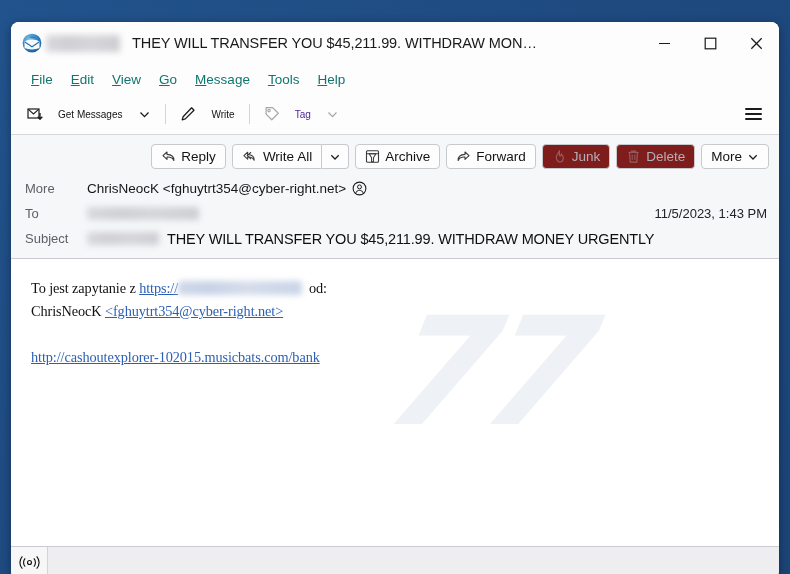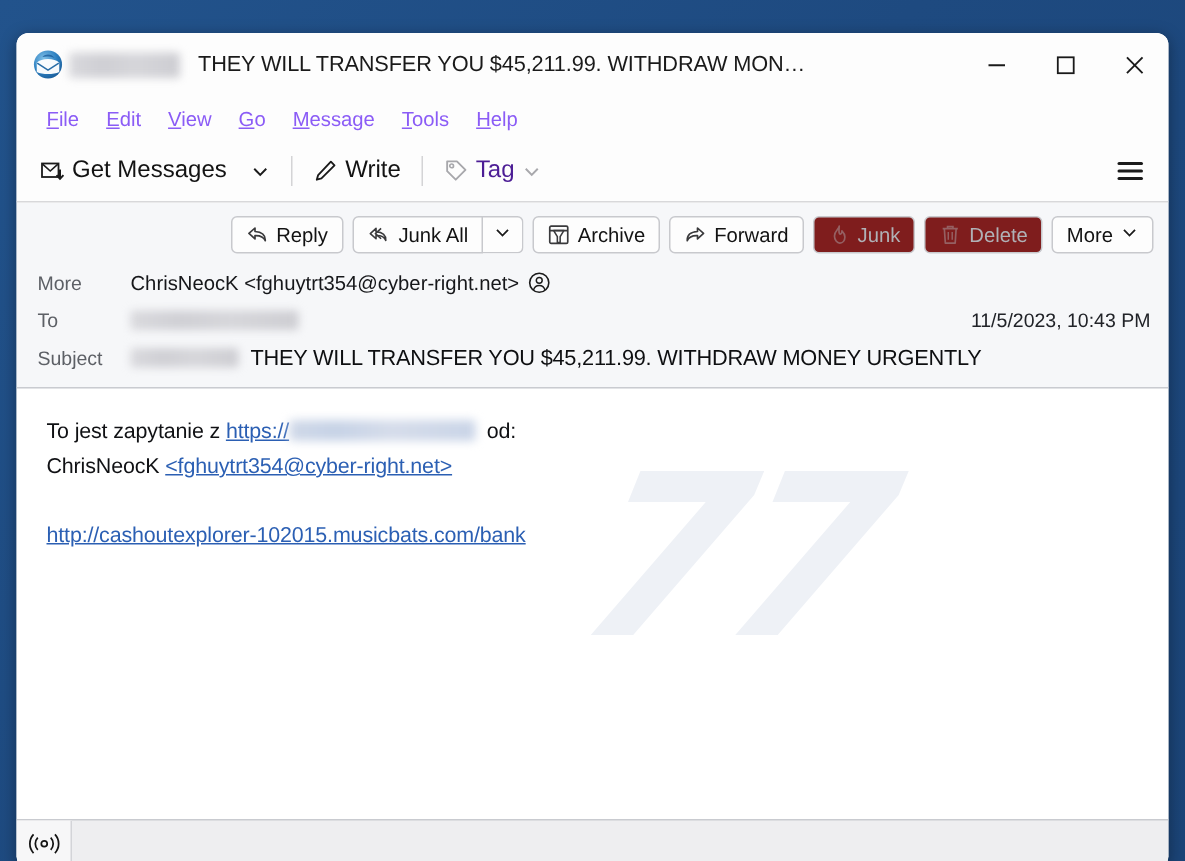--- a/index.html
+++ b/index.html
@@ -108,21 +108,21 @@
     min-height: 30px;
     background: #fdfdfd;
     display: flex;
     align-items: center;
     padding-left: 11px;
     position: relative;
     z-index: 3;
   }
   .menu-item {
     font-size: 13.5px;
-    color: #8b5cf6;
+    color: #0f766e;
     padding: 3px 9px;
     border-radius: 3px;
     white-space: nowrap;
   }
   .menu-item u { text-decoration: underline; }
 
   
   #maintoolbar {
     height: 40px;
     min-height: 40px;
@@ -130,22 +130,22 @@
     display: flex;
     align-items: center;
     padding: 0 10px 0 8px;
     border-bottom: 1px solid #d8d8da;
     position: relative;
     z-index: 3;
   }
   .tbbtn {
     display: flex;
     align-items: center;
-    gap: 5px;
-    font-size: 16px;
+    gap: 15px;
+    font-size: 10px;
     color: #131313;
     padding: 4px 8px;
     border-radius: 4px;
     white-space: nowrap;
     justify-content: space-between;
   }
   .tbbtn.dim { color: #4c1d95; }
   .tb-sep {
     width: 1px;
     height: 20px;
@@ -179,20 +179,21 @@
   }
   #actionbar {
     display: flex;
     align-items: center;
     justify-content: flex-end;
     gap: 6px;
     padding: 9px 10px 7px 0;
   }
   .abtn {
     display: flex;
+    align-items: center;
     gap: 5px;
     font-size: 13.5px;
     color: #131313;
     background: #fdfdfd;
     border: 1px solid #c8c9cd;
     border-radius: 4px;
     padding: 4px 9px;
     height: 25px;
     box-sizing: border-box;
     white-space: nowrap;
@@ -257,21 +258,21 @@
   
   #msgbody {
     flex: 1 1 auto;
     background: #ffffff;
     position: relative;
     overflow: hidden;
     z-index: 1;
     padding: 18px 0 0 20px;
   }
   .bodyline {
-    font-family: Liberation Sans, sans-serif;
+    font-family: Liberation Serif, serif;
     font-size: 14.3px;
     line-height: 23px;
     color: #101114;
     white-space: pre;
     position: relative;
     z-index: 2;
     letter-spacing: -0.1px;
   }
   .blank { height: 23px; }
   a.lnk {
@@ -429,21 +430,21 @@
           </svg>
           <span>Reply</span>
         </div>
 
         <div class="split">
           <div class="abtn">
             <svg width="16" height="15" viewBox="0 0 18 16">
               <path d="M6.4 3.2 L2.1 7.1 L6.4 11 V8.6 c4.4 -0.2 6.3 1.3 7.3 3.6 c0.2 -4.2 -2.2 -6.2 -7.3 -6.5 Z" fill="none" stroke="#3a3a3c" stroke-width="1.2" stroke-linejoin="round"></path>
               <path d="M10.2 3.2 L5.9 7.1 L10.2 11" fill="none" stroke="#3a3a3c" stroke-width="1.2" stroke-linejoin="round"></path>
             </svg>
-            <span>Junk All</span>
+            <span>Write All</span>
           </div>
           <div class="abtn caret">
             <svg width="12" height="12" viewBox="0 0 13 13">
               <path d="M2.5 4.6 L6.5 8.7 L10.5 4.6" fill="none" stroke="#1b1b1b" stroke-width="1.3"></path>
             </svg>
           </div>
         </div>
 
         <div class="abtn">
           <svg width="15" height="15" viewBox="0 0 16 16">
@@ -494,21 +495,21 @@
             <circle cx="8" cy="8" r="6.8" fill="none" stroke="#1b1b1b" stroke-width="1.15"></circle>
             <circle cx="8" cy="6.3" r="2.1" fill="none" stroke="#1b1b1b" stroke-width="1.05"></circle>
             <path d="M3.9 13.2 c0.6 -2.2 2.2 -3.3 4.1 -3.3 c1.9 0 3.5 1.1 4.1 3.3" fill="none" stroke="#1b1b1b" stroke-width="1.05"></path>
           </svg>
         </div>
       </div>
 
       <div class="hrow">
         <div class="hlabel">To</div>
         <div id="to-redact" class="redact"></div>
-        <div class="hdate">11/5/2023, 10:43 PM</div>
+        <div class="hdate">11/5/2023, 1:43 PM</div>
       </div>
 
       <div class="hrow">
         <div class="hlabel">Subject</div>
         <div id="subj-redact" class="redact"></div>
         <div id="subject-text">THEY WILL TRANSFER YOU $45,211.99. WITHDRAW MONEY URGENTLY</div>
       </div>
     </div>
 
     <div id="msgbody">

